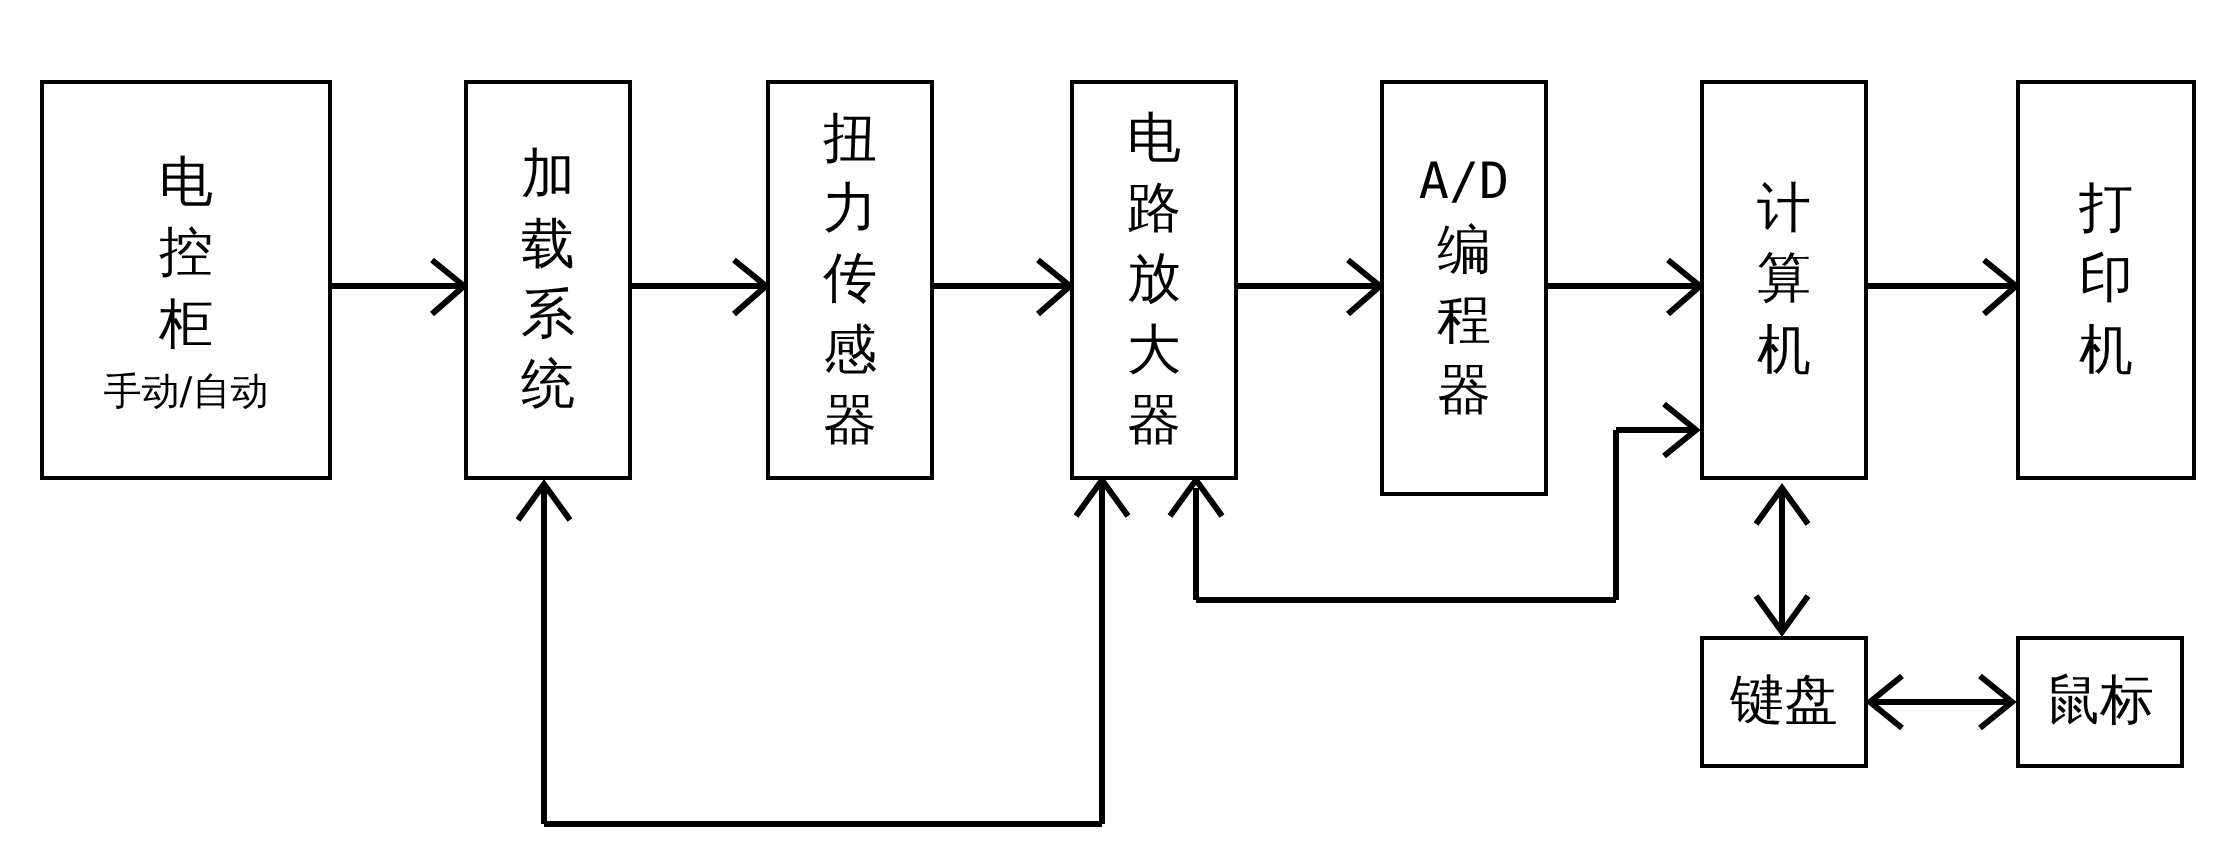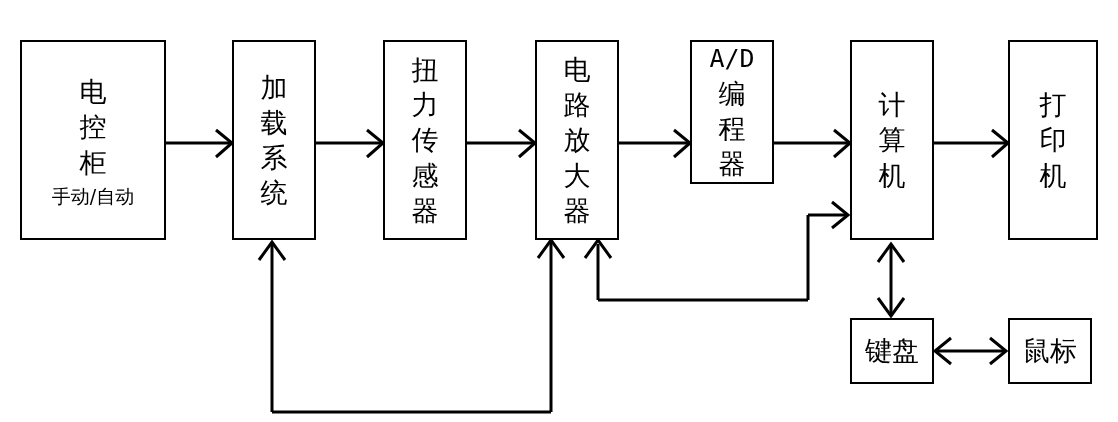--- a/index.html
+++ b/index.html
@@ -154,21 +154,21 @@
   <div class="node-box" style="left:535px; top:40px; width:84px; height:200px;">
     <div class="vtext">
       <span>电</span>
       <span>路</span>
       <span>放</span>
       <span>大</span>
       <span>器</span>
     </div>
   </div>
 
-  <div class="node-box" style="left:690px; top:40px; width:84px; height:144px;">
+  <div class="node-box" style="left:690px; top:40px; width:84px; height:208px;">
     <div class="box-inner">
       <div class="adlabel">A/D</div>
       <div class="vtext">
         <span>编</span>
         <span>程</span>
         <span>器</span>
       </div>
     </div>
   </div>
 

